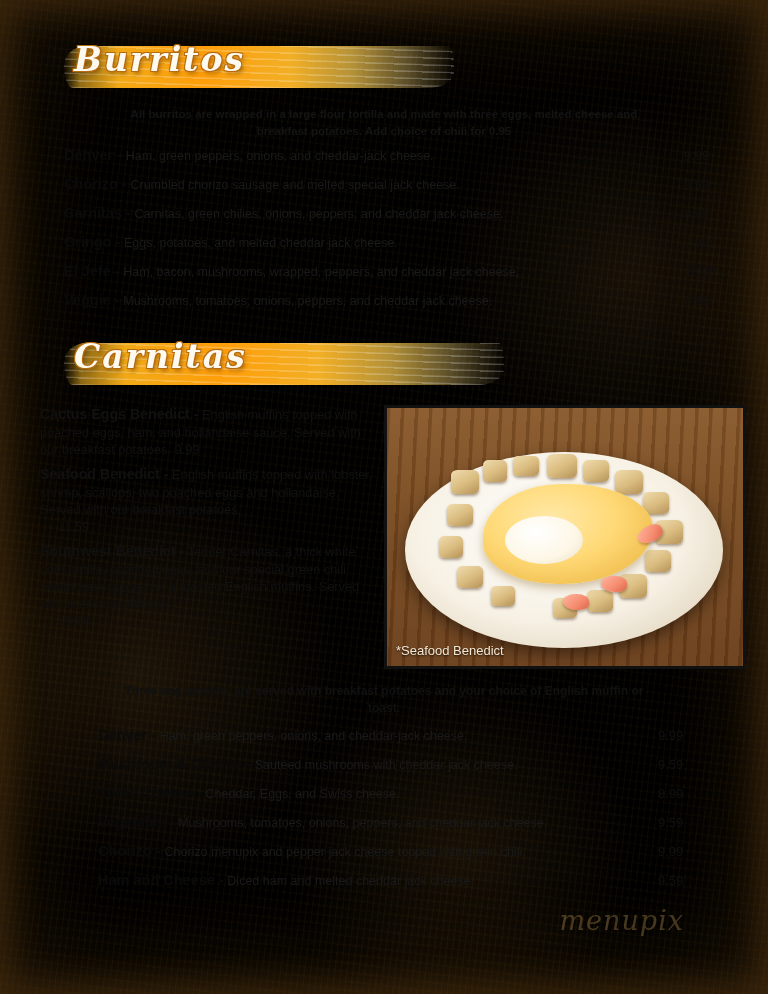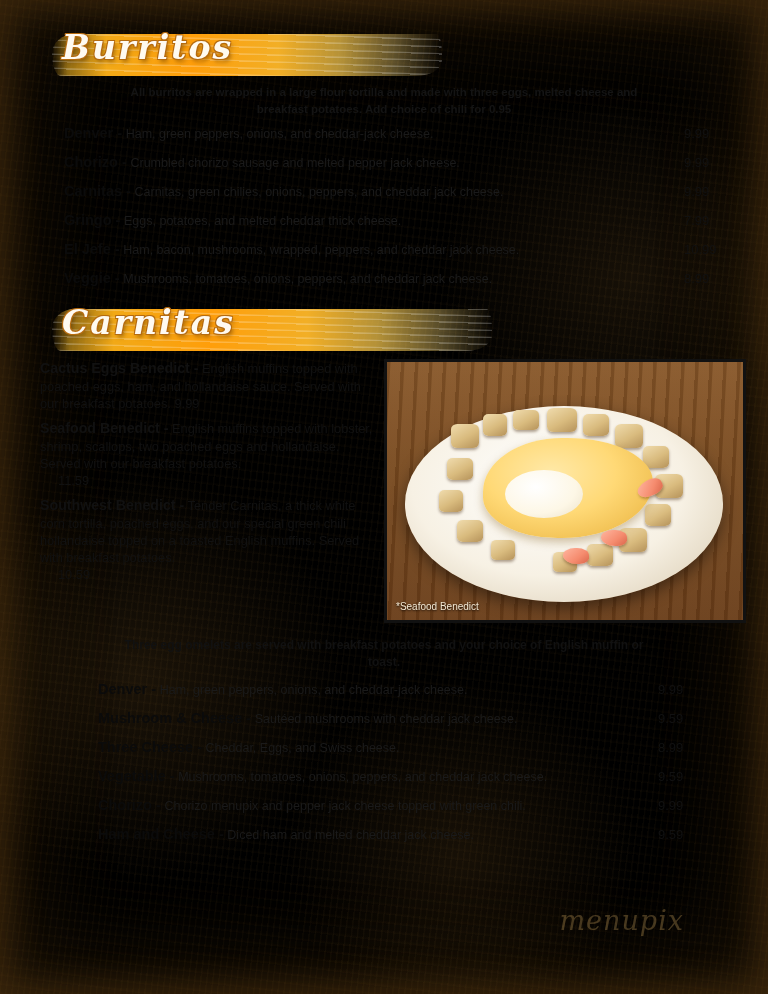--- a/index.html
+++ b/index.html
@@ -51,21 +51,21 @@
   .content {
     position: relative;
     z-index: 3;
     padding: 0;
   }
 
   
   .banner {
     position: relative;
     height: 54px;
-    margin: 0;
+    margin: 12px;
   }
   .brush {
     position: absolute;
     left: 52px;
     top: 6px;
     height: 42px;
     border-radius: 26px 6px 30px 10px / 22px 24px 18px 26px;
     background: linear-gradient(90deg,
         rgba(255,196,40,0.0) 0%,
         rgba(255,190,35,0.55) 4%,
@@ -221,21 +221,21 @@
   .shrimp {
     position: absolute;
     width: 26px; height: 16px;
     border-radius: 50% 50% 40% 60%;
     background: linear-gradient(140deg, #ffb6a0 0%, #f58b6e 60%, #d9664a 100%);
     box-shadow: 0 2px 3px rgba(60,20,0,0.35);
   }
   .photo-caption {
     position: absolute;
     left: 9px; bottom: 8px;
-    font-size: 10px;
+    font-size: 13px;
     color: #f2e7d2;
     font-family: "Liberation Sans", sans-serif;
     text-shadow: 0 1px 2px rgba(0,0,0,0.8);
   }
 
   
   .omelet-intro {
     text-align: center;
     font-size: 12px;
     color: #111;
@@ -279,35 +279,35 @@
       <div class="item-row">
         <div class="item-left">
           <span class="item-name">Denver -</span>
           <span class="item-desc">Ham, green peppers, onions, and cheddar-jack cheese.</span>
         </div>
         <div class="item-price">9.99</div>
       </div>
       <div class="item-row">
         <div class="item-left">
           <span class="item-name">Chorizo -</span>
-          <span class="item-desc">Crumbled chorizo sausage and melted pepper jack cheese.</span>
+          <span class="item-desc">Crumbled chorizo sausage and melted special jack cheese.</span>
         </div>
         <div class="item-price">9.99</div>
       </div>
       <div class="item-row">
         <div class="item-left">
           <span class="item-name">Carnitas -</span>
           <span class="item-desc">Carnitas, green chilies, onions, peppers, and cheddar jack cheese.</span>
         </div>
         <div class="item-price">9.99</div>
       </div>
       <div class="item-row">
         <div class="item-left">
           <span class="item-name">Gringo -</span>
-          <span class="item-desc">Eggs, potatoes, and melted cheddar thick cheese.</span>
+          <span class="item-desc">Eggs, potatoes, and melted cheddar jack cheese.</span>
         </div>
         <div class="item-price">7.99</div>
       </div>
       <div class="item-row">
         <div class="item-left">
           <span class="item-name">El Jefe -</span>
           <span class="item-desc">Ham, bacon, mushrooms, wrapped, peppers, and cheddar jack cheese.</span>
         </div>
         <div class="item-price">10.99</div>
       </div>

